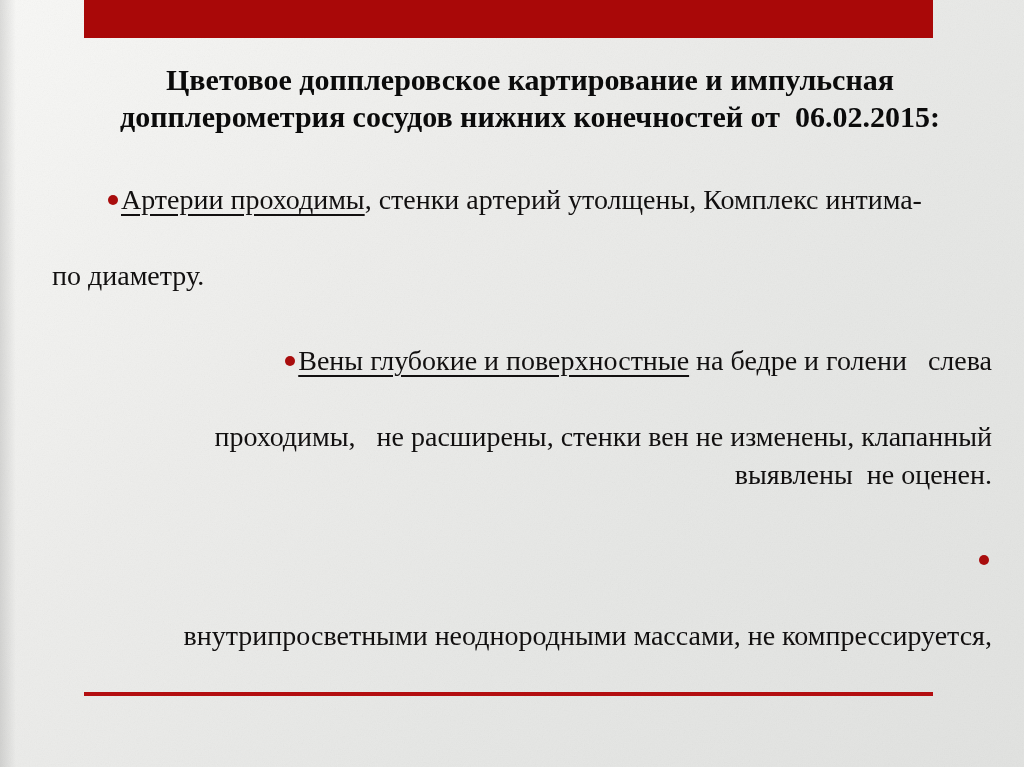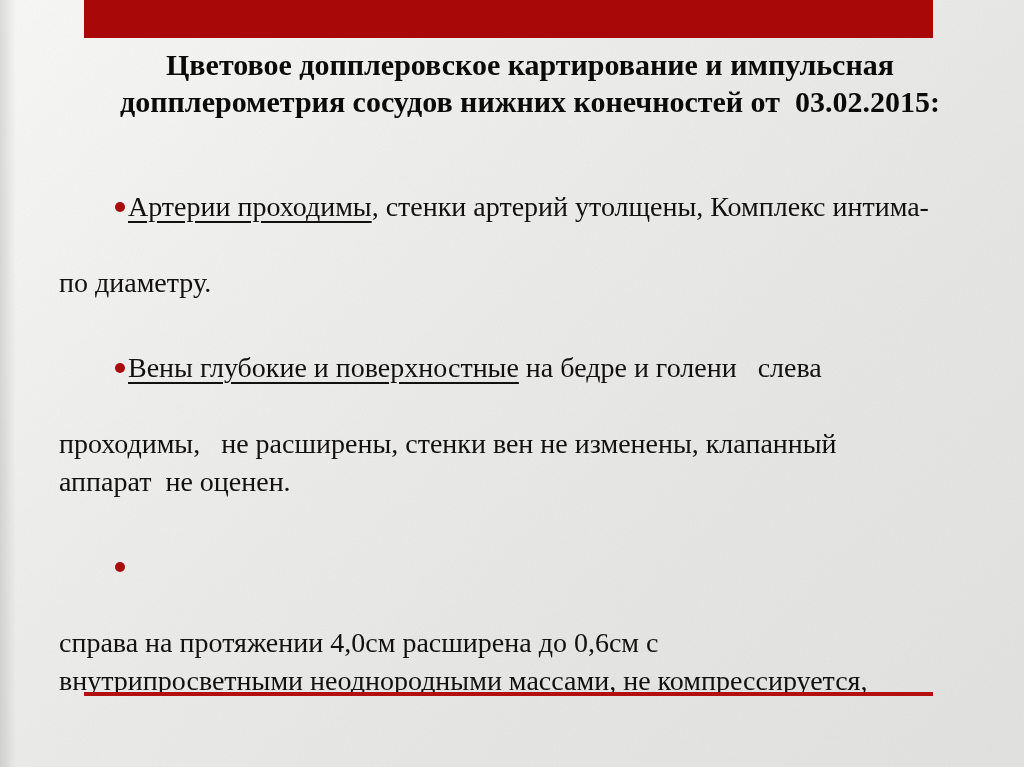--- a/index.html
+++ b/index.html
@@ -31,43 +31,43 @@
   .top-bar {
     position: absolute;
     left: 84px;
     top: 0;
     width: 849px;
     height: 38px;
   }
   .title {
     position: absolute;
     left: 70px;
-    top: 46px;
+    top: 61px;
     width: 920px;
     text-align: center;
     font-weight: bold;
     font-size: 30px;
     line-height: 37px;
     color: #0b0b0b;
   }
   .t-line { white-space: pre; }
   .content {
     position: absolute;
     left: 52px;
     top: 143px;
     width: 940px;
     margin: 0;
     padding: 0;
     list-style: none;
     font-size: 28px;
     line-height: 38px;
     color: #121010;
   }
-  .content li { margin: 7px; padding: 0; }
-  .content li + li { margin-top: 9px; }
+  .content li { margin: 0; padding: 0; }
+  .content li + li { margin-top: 9px; text-align: right; }
   .line { display: block; white-space: pre; }
   .dot {
     display: inline-block;
     width: 10px;
     height: 10px;
     border-radius: 50%;
     margin-right: 3px;
     position: relative;
     top: -4px;
   }
@@ -96,45 +96,44 @@
     </filter>
     <rect width="100%" height="100%" filter="url(#paperNoise)" opacity="0.08"></rect>
   </svg>
 
   <div class="edge-shade"></div>
 
   <div class="top-bar" style="background: rgb(169, 8, 8);"></div>
 
   <div class="title">
     <div class="t-line">Цветовое допплеровское картирование и импульсная</div>
-    <div class="t-line">допплерометрия сосудов нижних конечностей от  03.02.2015:</div>
+    <div class="t-line">допплерометрия сосудов нижних конечностей от  06.02.2015:</div>
   </div>
 
   <ul class="content">
 
     <li>
       <span class="line">
         <span class="dot" style="background: rgb(169, 13, 13);"></span><span class="lead">Артерии проходимы</span><span>, стенки артерий утолщены, Комплекс интима-</span>
       </span>
       <span class="line">по диаметру.</span>
     </li>
 
     <li>
       <span class="line">
         <span class="dot" style="background: rgb(169, 13, 13);"></span><span class="lead">Вены глубокие и поверхностные</span><span> на бедре и голени   слева</span>
       </span>
       <span class="line">проходимы,   не расширены, стенки вен не изменены, клапанный</span>
-      <span class="line">аппарат  не оценен.</span>
+      <span class="line">выявлены  не оценен.</span>
     </li>
 
     <li>
       <span class="line">
         <span class="dot" style="background: rgb(169, 13, 13);"></span>
       </span>
-      <span class="line">справа на протяжении 4,0см расширена до 0,6см с</span>
       <span class="line">внутрипросветными неоднородными массами, не компрессируется,</span>
 
     </li>
 
   </ul>
 
   <div class="bottom-rule" style="background: rgb(179, 14, 16);"></div>
 
 </div>
 

